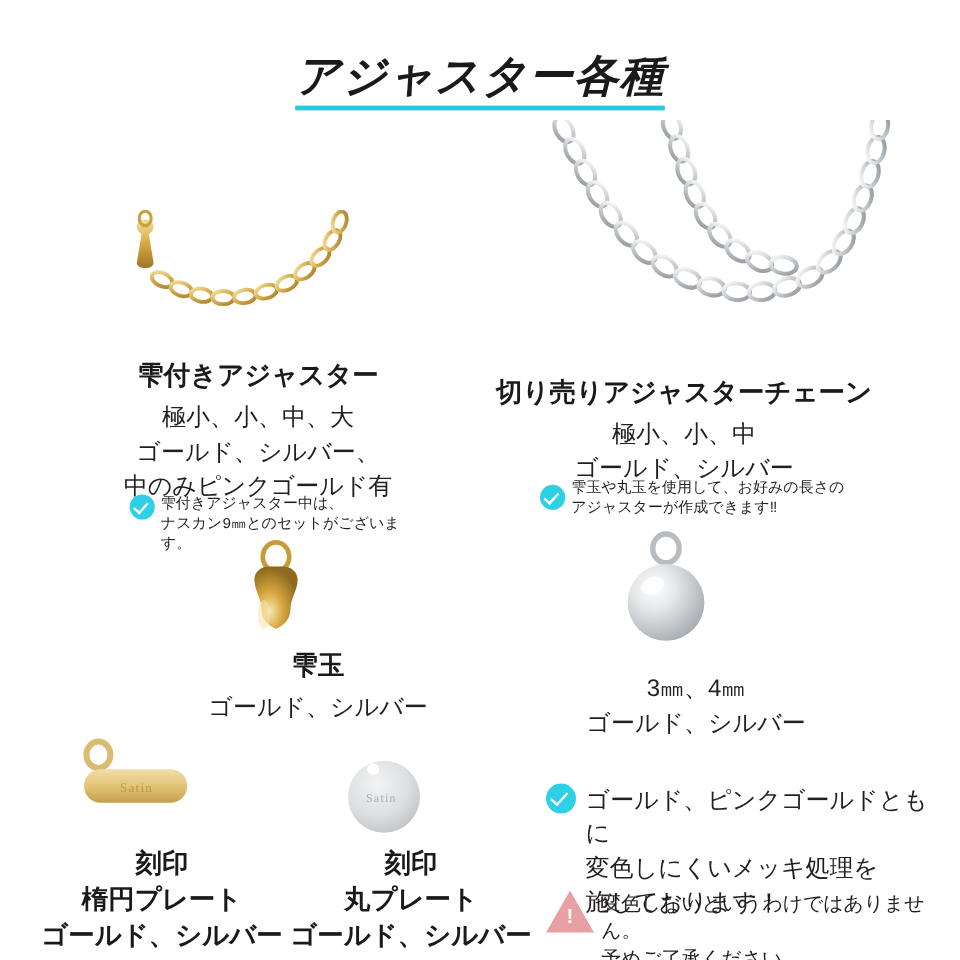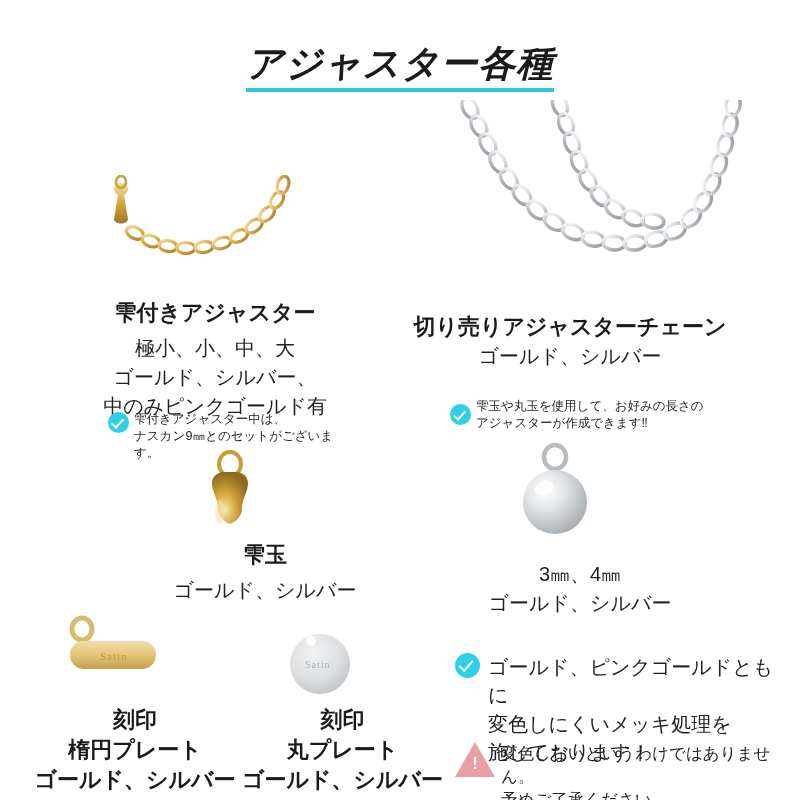--- a/index.html
+++ b/index.html
@@ -255,20 +255,21 @@
 
   <div class="blk ctr" id="adj-drop-text">
     <div class="hd">雫付きアジャスター</div>
     <div class="sub" style="margin-top:6px">極小、小、中、大</div>
     <div class="sub">ゴールド、シルバー、</div>
     <div class="sub">中のみピンクゴールド有</div>
   </div>
 
   <div class="blk ctr" id="chain-text">
     <div class="hd">切り売りアジャスターチェーン</div>
+    <div class="sub" style="margin-top:6px">極小、小、中</div>
     <div class="sub">ゴールド、シルバー</div>
   </div>
 
   <div class="blk" id="note1">
     <span class="check"></span>
     <span class="tiny" style="white-space:pre-line">雫付きアジャスター中は、
 ナスカン9㎜とのセットがございます。</span>
   </div>
 
   <div class="blk" id="note2">

